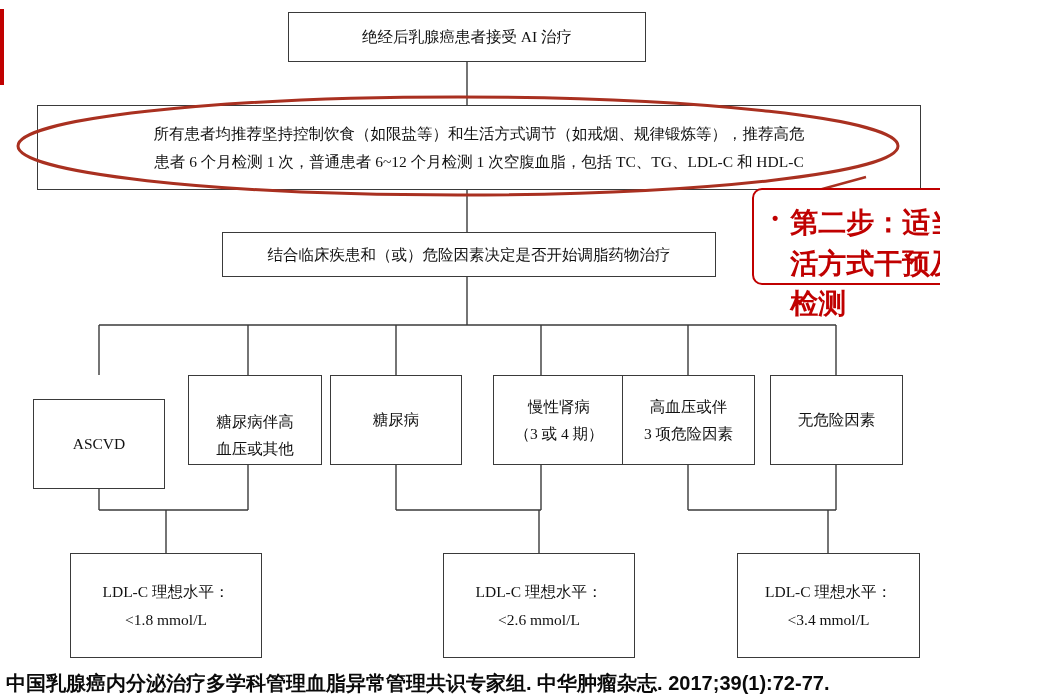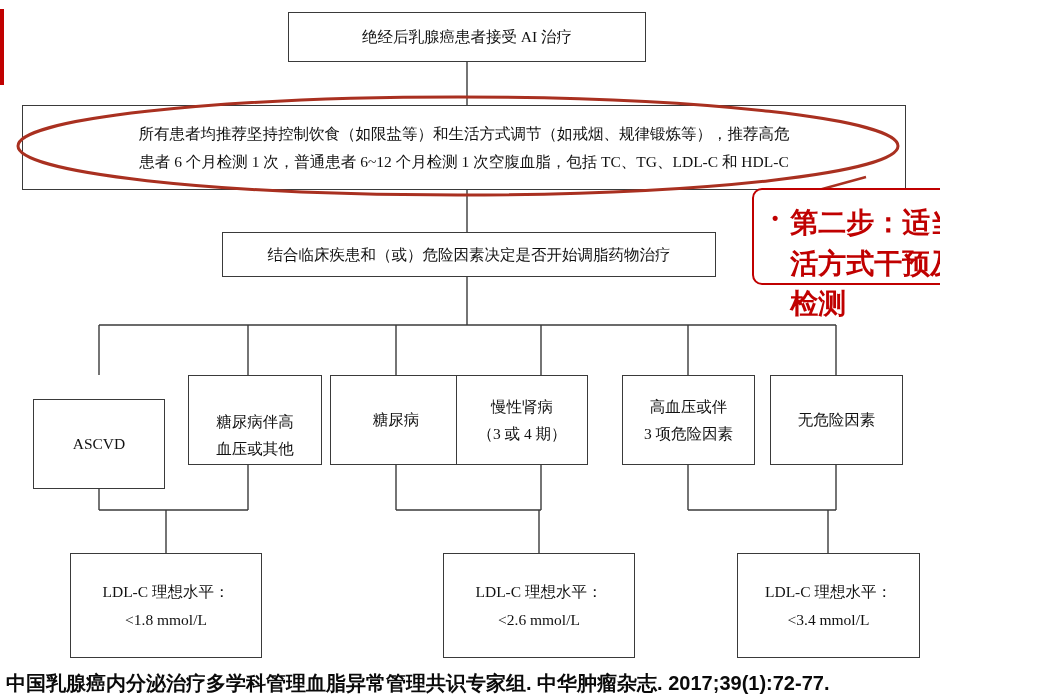--- a/index.html
+++ b/index.html
@@ -78,27 +78,27 @@
     position: absolute;
     left: 6px; top: 670px;
     font-family: "Liberation Sans", "DejaVu Sans", sans-serif;
     font-size: 20px;
     font-weight: 600;
     color: #0a0a0a;
     z-index: 4;
   }
   
   .box-top       { left: 288px; top: 12px;  width: 358px; height: 50px; }
-  .box-lifestyle { left: 22px;  top: 105px; width: 884px; height: 85px; }
+  .box-lifestyle { left: 37px;  top: 105px; width: 884px; height: 85px; }
   .box-decision  { left: 222px; top: 232px; width: 494px; height: 45px; }
   .box-risk      { top: 375px; height: 90px; }
   .box-risk-1 { left: 33px;  width: 132px; margin-top: 24px; }
   .box-risk-2 { left: 188px; width: 134px; align-items: flex-end; }
   .box-risk-3 { left: 330px; width: 132px; }
-  .box-risk-4 { left: 456px; width: 132px; }
+  .box-risk-4 { left: 493px; width: 132px; }
   .box-risk-5 { left: 622px; width: 133px; }
   .box-risk-6 { left: 770px; width: 133px; }
   .box-ldl    { top: 553px; height: 105px; }
   .box-ldl-1  { left: 70px;  width: 192px; }
   .box-ldl-2  { left: 443px; width: 192px; }
   .box-ldl-3  { left: 737px; width: 183px; }
 </style>
 </head>
 <body>
 

